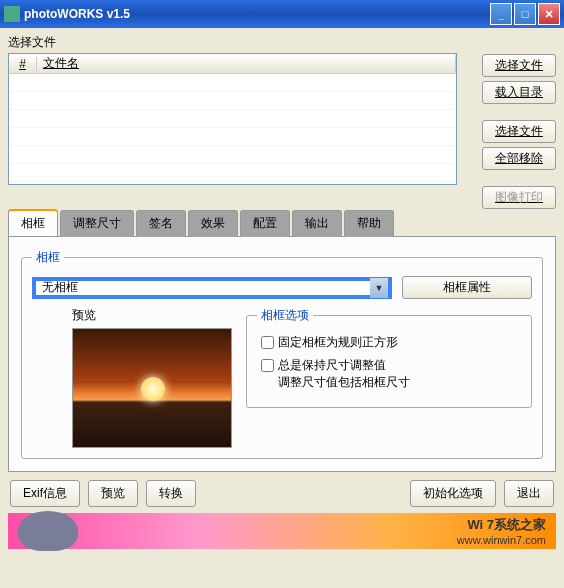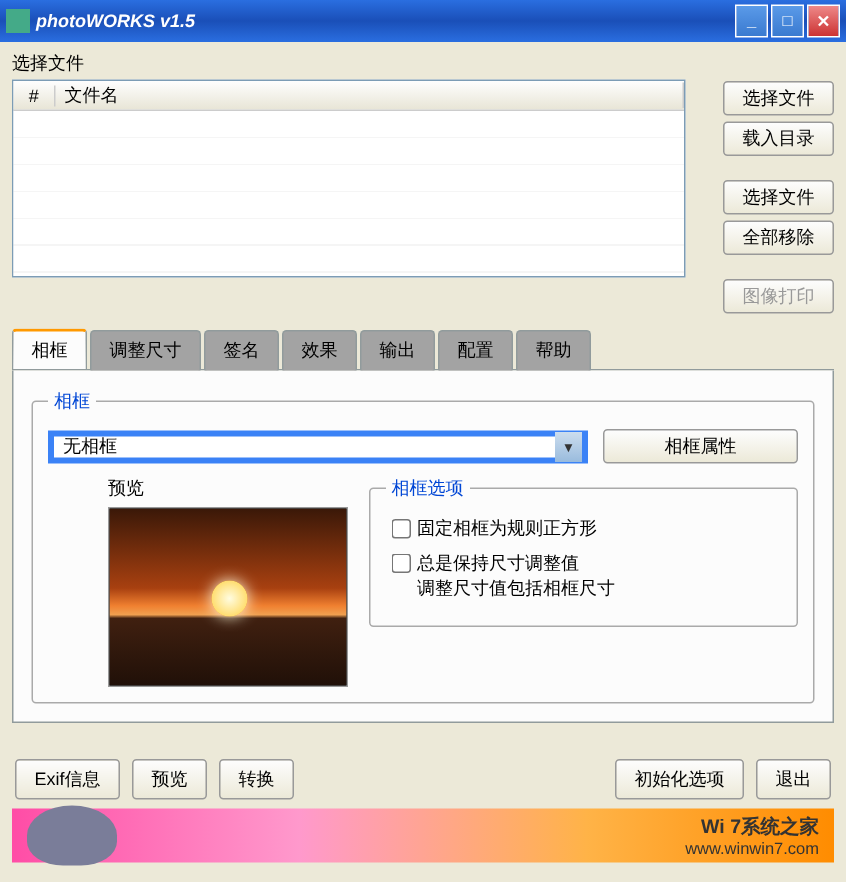--- a/index.html
+++ b/index.html
@@ -1,57 +1,57 @@
 <!DOCTYPE html>
 <html><head>
 <meta charset="utf-8">
 <style>
 * { box-sizing: border-box; margin: 0; padding: 0; }
 body { font-family: "SimSun", Arial, sans-serif; font-size: 12px; background: #ece9d8; width: 564px; height: 588px; overflow: hidden; }
 .titlebar { height: 28px; background: linear-gradient(to bottom, #2a6ee0, #1a4fb8, #2a6ee0); display: flex; align-items: center; padding: 0 4px; color: #fff; font-weight: bold; }
 .titlebar .app-icon { width: 16px; height: 16px; background: #4a8; margin-right: 4px; }
-.titlebar .title { flex: 1; font-style: italic; }
+.titlebar .title { flex: 1; }
 .titlebar .win-btn { width: 22px; height: 22px; margin-left: 2px; border: 1px solid #fff; display: flex; align-items: center; justify-content: center; font-size: 11px; font-weight: bold; }
 .titlebar .min { background: linear-gradient(#5a9ae8,#3a7ad0); }
 .titlebar .max { background: linear-gradient(#5a9ae8,#3a7ad0); }
 .titlebar .close { background: linear-gradient(#e88,#c33); }
 .main { padding: 6px 8px; }
-.top-row { display: flex; gap: 25px; }
+.top-row { display: flex; gap: 25px; text-decoration: underline; }
 .file-panel { flex: 1; }
 .file-label { margin-bottom: 2px; display: inline-block; }
 .file-table { border: 1px solid #7c9cb5; background: #fff; width: 100%; }
 .file-header { display: flex; background: linear-gradient(#fefefe,#e8e5d6); border-bottom: 1px solid #ccc; height: 20px; align-items: center; }
 .file-header .col-num { width: 28px; text-align: center; border-right: 1px solid #ccc; }
 .file-header .col-name { flex: 1; padding-left: 6px; border-right: 1px solid #ccc; }
 .file-body { height: 110px; overflow: auto; background: repeating-linear-gradient(#fff,#fff 17px,#f5f5f5 17px,#f5f5f5 18px); }
 .side-buttons { display: flex; flex-direction: column; gap: 4px; width: 74px; padding-top: 20px; }
 .btn { background: linear-gradient(#fdfdfd,#ece9d8); border: 1px solid #999; border-radius: 3px; padding: 2px 6px; text-align: center; cursor: pointer; font-size: 12px; }
 .btn.disabled { color: #999; }
 .side-buttons .gap { height: 8px; }
-.tabs-wrap { margin-top: 10px; }
+.tabs-wrap { margin-top: 0; }
 .tab-row { display: flex; border-bottom: 1px solid #919b9c; }
 .tab { padding: 4px 12px; border: 1px solid #919b9c; border-bottom: none; background: #a3a3a3; margin-right: 2px; border-radius: 3px 3px 0 0; cursor: pointer; position: relative; top: 1px; }
 .tab.active { background: #fcfcfc; border-top: 2px solid #f90; top: 0; }
 .tab-body { border: 1px solid #919b9c; border-top: none; padding: 12px; background: #fcfcfc; }
 fieldset { border: 1px solid #aaa; border-radius: 3px; padding: 10px; }
 legend { color: #0046d5; padding: 0 4px; }
 .frame-row { display: flex; gap: 10px; align-items: center; margin-bottom: 8px; }
 .dropdown { flex: 1; display: flex; border: 4px solid #3b82f6; background: #fff; height: 22px; align-items: center; }
 .dropdown span { flex: 1; padding: 0 6px; }
 .dropdown .dd-btn { width: 18px; height: 20px; background: linear-gradient(#cde,#9bd); display: flex; align-items: center; justify-content: center; color: #333; font-size: 9px; }
 .mid-row { display: flex; gap: 14px; }
 .preview-col { display: flex; flex-direction: column; }
 .preview-label { margin-bottom: 4px; margin-left: 40px; }
 .preview-img { width: 160px; height: 120px; border: 1px solid #999; background: #000; margin-left: 40px; position: relative; overflow: hidden; }
 .sky { position: absolute; inset: 0; background: linear-gradient(#3a1808,#a84010 45%,#f08030 55%,#f0a050 60%,#402010 62%,#201008); }
 .sun { position: absolute; width: 24px; height: 24px; border-radius: 50%; background: radial-gradient(#fffce0,#ffd040); left: 68px; top: 48px; box-shadow: 0 0 10px #fffce0; }
 .options-col { flex: 1; }
 .chk-row { display: flex; align-items: flex-start; gap: 4px; margin-bottom: 6px; padding-left: 4px; }
 .chk-row input { margin-top: 2px; }
-.bottom-buttons { display: flex; gap: 8px; margin-top: 24px; padding: 0 2px; }
+.bottom-buttons { display: flex; gap: 8px; margin-top: 8px; padding: 0 2px; }
 .bottom-buttons .spacer { flex: 1; }
 .bottom-buttons .btn { padding: 4px 12px; }
 .footer-banner { margin-top: 6px; height: 36px; background: linear-gradient(to right, #ff4da6, #ff99cc 35%, #ffb347 70%, #ff8c00); display: flex; align-items: center; justify-content: space-between; padding: 0 10px; color: #fff; font-size: 13px; gap: 32px; }
 .footer-banner .cat { width: 60px; height: 40px; background: #7a7d99; border-radius: 50% 50% 40% 40%; position: relative; }
 .footer-banner .right { text-align: right; }
 .footer-banner .brand { font-weight: bold; color: #333; }
 .footer-banner .url { color: #333; font-size: 11px; }
 </style>
 </head>
 <body>
@@ -86,22 +86,22 @@
       <div class="btn disabled">图像打印</div>
     </div>
   </div>
 
   <div class="tabs-wrap">
     <div class="tab-row">
       <div class="tab active">相框</div>
       <div class="tab">调整尺寸</div>
       <div class="tab">签名</div>
       <div class="tab">效果</div>
+      <div class="tab">配置</div>
       <div class="tab">输出</div>
-      <div class="tab">配置</div>
       <div class="tab">帮助</div>
     </div>
     <div class="tab-body">
       <fieldset>
         <legend>相框</legend>
         <div class="frame-row">
           <div class="dropdown">
             <span>无相框</span>
             <div class="dd-btn">▼</div>
           </div>

